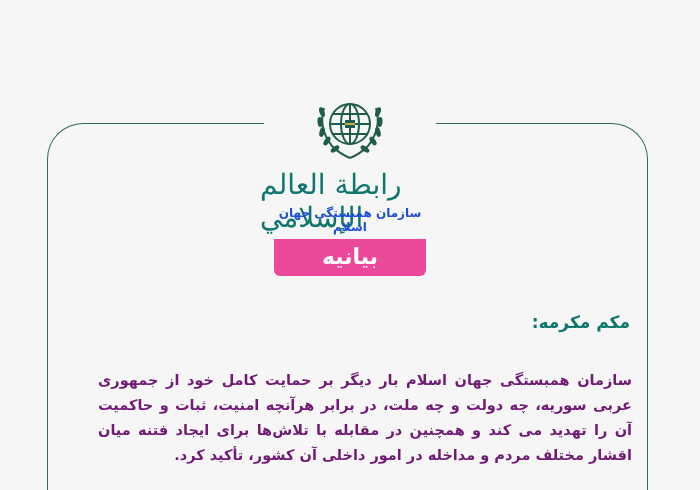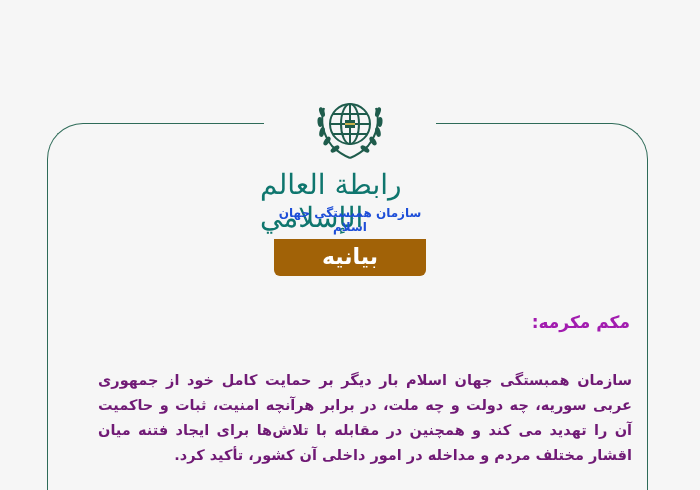--- a/index.html
+++ b/index.html
@@ -8,24 +8,24 @@
   .frame-side { position:absolute; border-color:#2e6b58; border-style:solid; }
   .frame-left { left:47px; top:123px; width:50px; height:400px; border-width:1.5px 0 0 1.5px; border-top-left-radius:36px; }
   .frame-left-top { position:absolute; left:96px; top:123px; width:168px; border-top:1.5px solid #2e6b58; }
   .frame-right { right:52px; top:123px; width:50px; height:400px; border-width:1.5px 1.5px 0 0; border-top-right-radius:36px; }
   .frame-right-top { position:absolute; left:436px; top:123px; width:164px; border-top:1.5px solid #2e6b58; }
   .logo { position:absolute; left:312px; top:88px; width:76px; height:76px; }
   .org-arabic { position:absolute; left:260px; top:168px; width:180px; text-align:left; direction:rtl;
                 font-family:"DejaVu Serif", serif; font-size:28px; color:#0f766e; letter-spacing:1px; }
   .org-persian { position:absolute; left:260px; top:206px; width:180px; text-align:center; direction:rtl;
                  font-size:12px; font-weight:bold; color:#1d4ed8; }
-  .banner { position:absolute; left:274px; top:239px; width:152px; height:37px; background:#a16207;
+  .banner { position:absolute; left:274px; top:239px; width:152px; height:37px; background:#ec4899;
             border-radius:0 0 6px 6px; color:#fff; font-size:22px; font-weight:bold; text-align:center;
             line-height:36px; direction:rtl; }
-  .salutation { position:absolute; right:70px; top:312px; direction:rtl; font-size:17px; font-weight:bold; color:#a21caf; }
+  .salutation { position:absolute; right:70px; top:312px; direction:rtl; font-size:17px; font-weight:bold; color:#0f766e; }
   .body-text { position:absolute; left:98px; right:68px; top:368px; direction:rtl; text-align:justify;
                text-align-last:right; font-size:14.5px; font-weight:bold; color:#701a75; line-height:25px; }
 </style>
 </head>
 <body>
 
 <div class="frame-side frame-left"></div>
 <div class="frame-left-top"></div>
 <div class="frame-side frame-right"></div>
 <div class="frame-right-top"></div>

